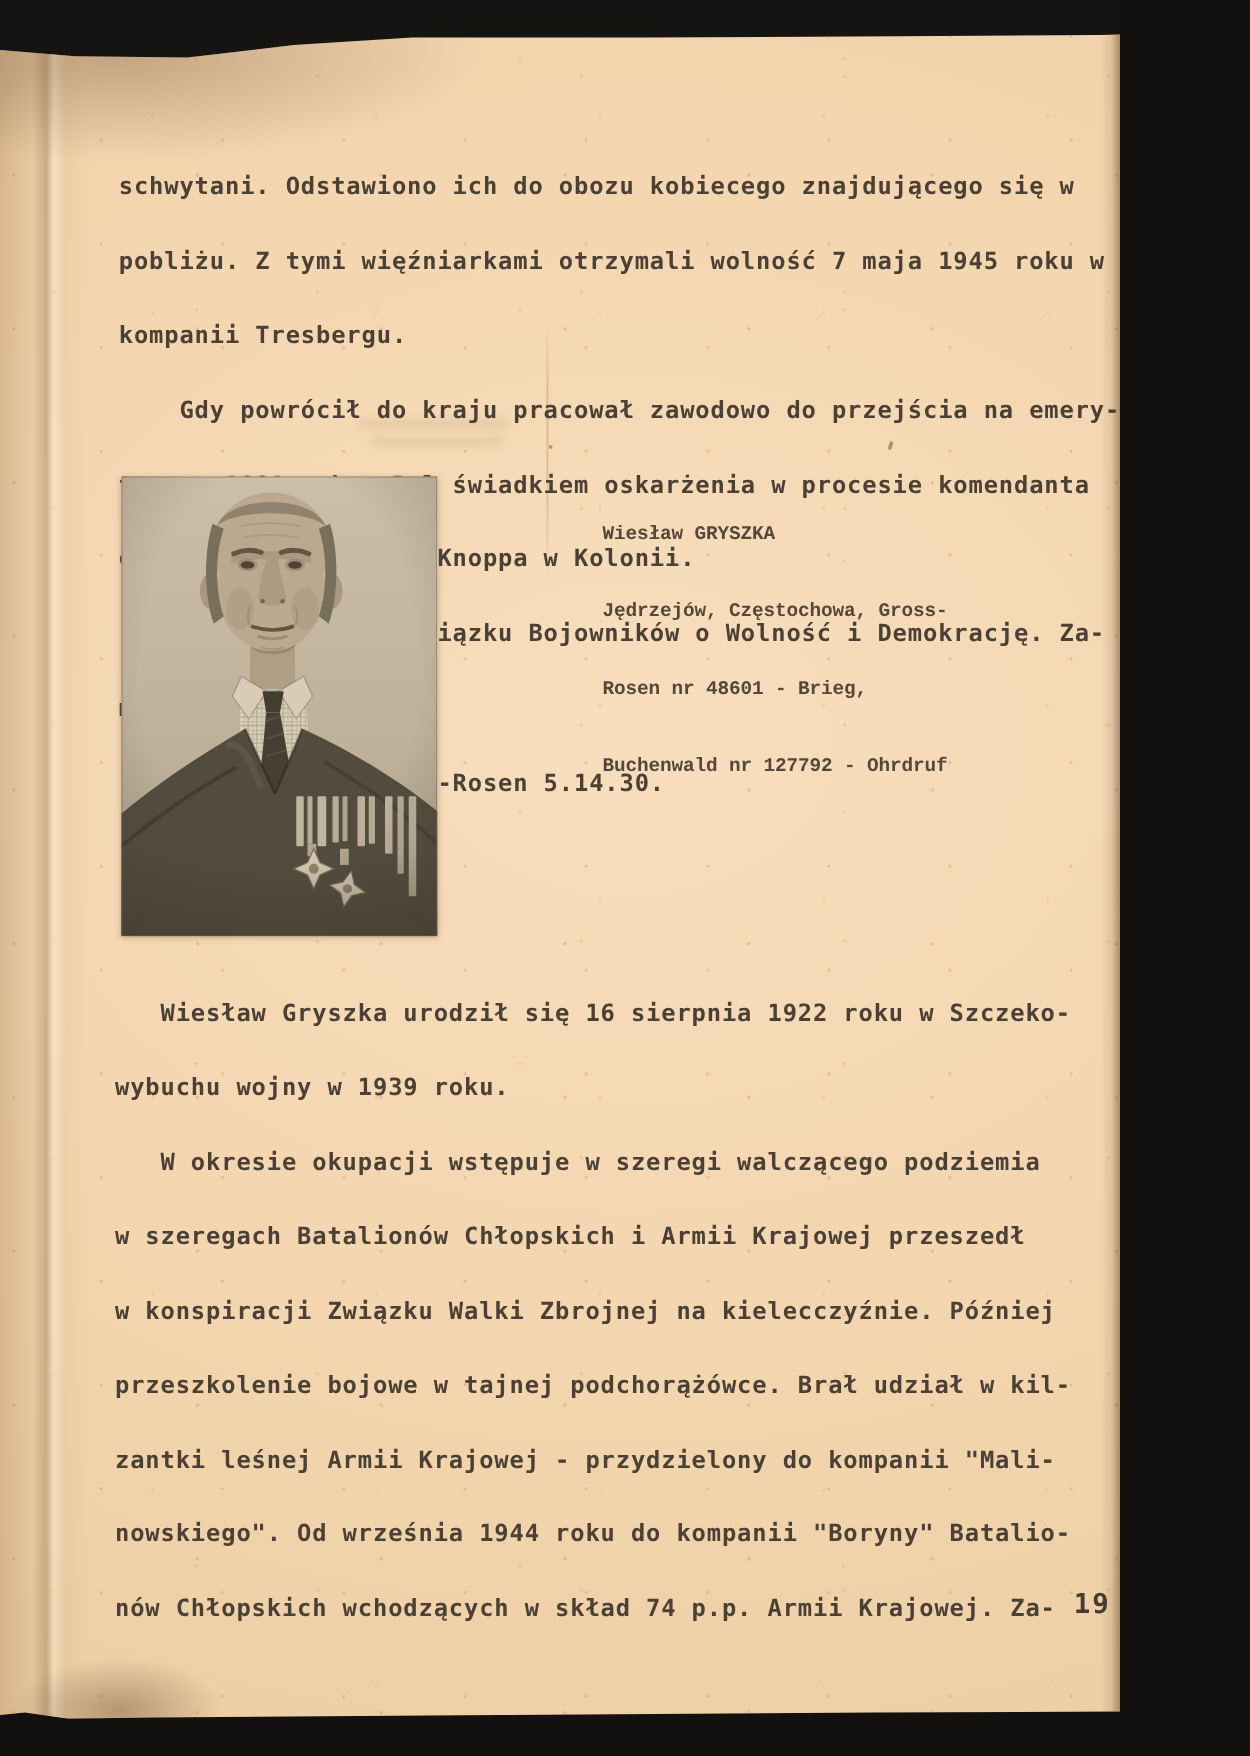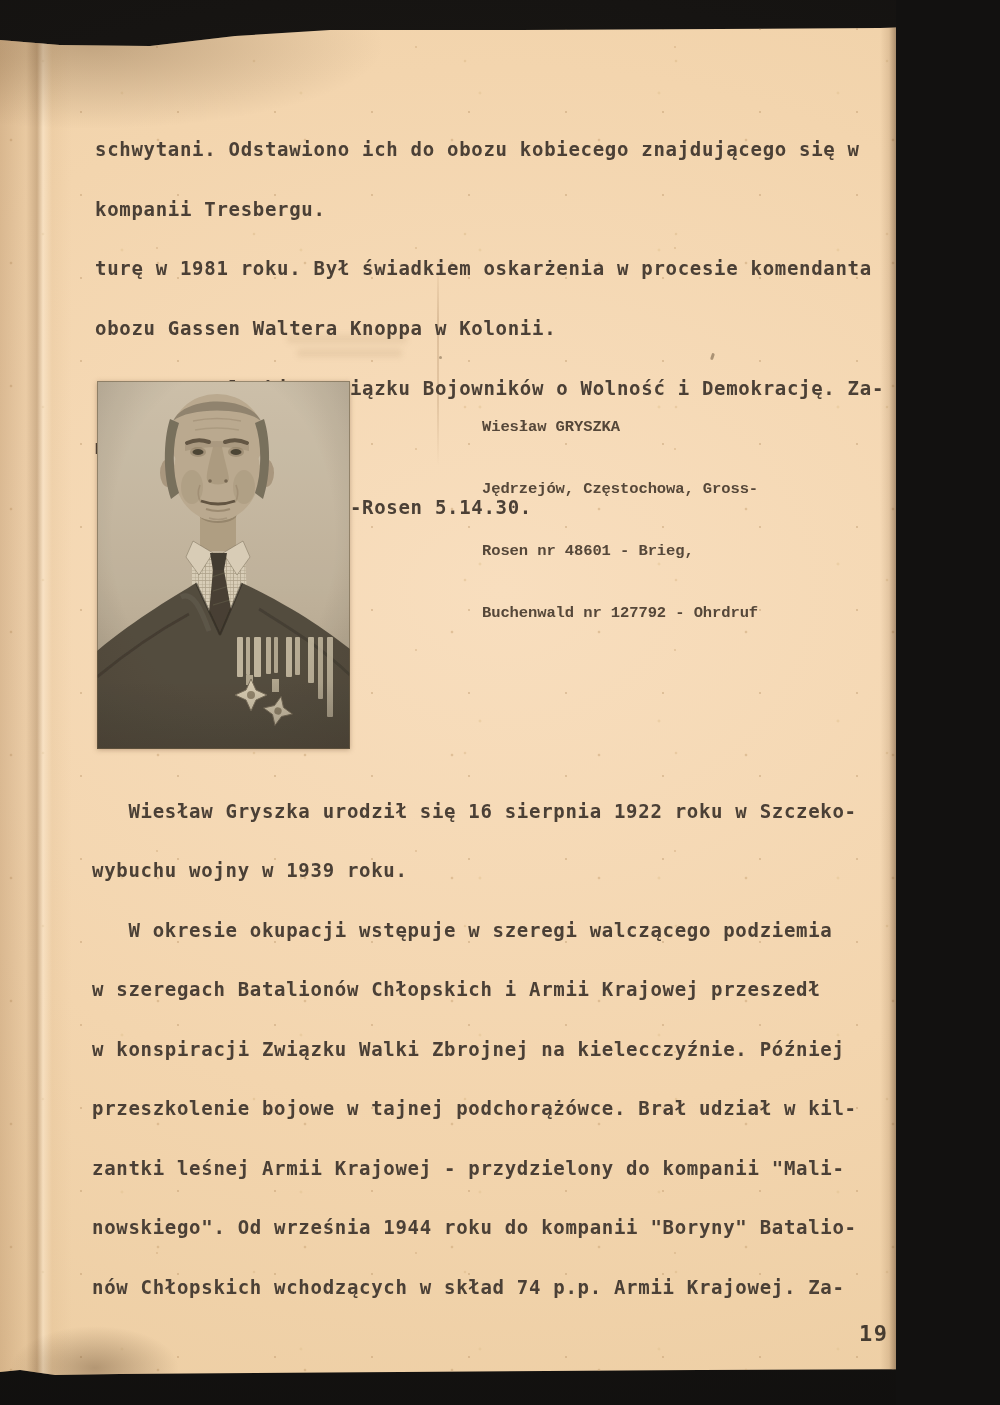--- a/index.html
+++ b/index.html
@@ -26,21 +26,21 @@
   .bottom-shade{background:
       linear-gradient(0deg, rgba(80,52,28,0.30) 0px, rgba(120,82,45,0.10) 8px, rgba(120,82,45,0) 20px),
       radial-gradient(120px 60px at 95px 1368px, rgba(70,45,22,0.35), rgba(70,45,22,0) 70%);}
   
   .tblock{position:absolute;white-space:pre;color:#4b4036;}
   .body-font{font-family:"DejaVu Sans Mono", monospace;font-weight:bold;font-size:19px;letter-spacing:0.7px;}
   .intro{left:95px;top:100px;line-height:19.9px;}
   .bio{left:92px;top:762px;line-height:19.85px;}
   .caption{left:482px;top:376px;line-height:20.6px;
            font-family:"Liberation Mono", monospace;font-weight:600;font-size:15.5px;letter-spacing:-0.1px;color:#554739;}
-  .pagenum{position:absolute;left:859px;top:1321px;font-family:"DejaVu Sans Mono", monospace;
+  .pagenum{position:absolute;left:859px;top:1271px;font-family:"DejaVu Sans Mono", monospace;
            font-weight:bold;font-size:22px;letter-spacing:1.5px;color:#463c31;}
   
   .photo{position:absolute;left:97px;top:381px;width:253px;height:368px;
          box-shadow:0 1px 5px rgba(100,70,40,0.35);}
   .photo svg{display:block;width:100%;height:100%;}
   
   .speck{position:absolute;border-radius:50%;}
   .speck.a{left:904px;top:790px;width:5px;height:3px;background:rgba(70,58,45,0.55);}
   .speck.b{left:711px;top:353px;width:3px;height:7px;background:rgba(95,75,52,0.5);transform:rotate(18deg);border-radius:2px;}
   .speck.c{left:439px;top:356px;width:3px;height:3px;background:rgba(95,75,52,0.45);}
@@ -73,21 +73,23 @@
     <div class="scratch"></div>
     <span class="speck a"></span>
     <span class="speck b"></span>
     <span class="speck c"></span>
     <div class="stackline s1"></div>
     <div class="stackline s2"></div>
     <div class="stackline s3"></div>
 
     <div class="tblock body-font intro">
       <div>schwytani. Odstawiono ich do obozu kobiecego znajdującego się w</div>
+      <div>pobliżu. Z tymi więźniarkami otrzymali wolność 7 maja 1945 roku w</div>
       <div>kompanii Tresbergu.</div>
+      <div>    Gdy powrócił do kraju pracował zawodowo do przejścia na emery-</div>
       <div>turę w 1981 roku. Był świadkiem oskarżenia w procesie komendanta</div>
       <div>obozu Gassen Waltera Knoppa w Kolonii.</div>
       <div>    Jest członkiem Związku Bojowników o Wolność i Demokrację. Za-</div>
       <div>mieszkuje w Rybniku.</div>
       <div>    Nr archiwum Gross-Rosen 5.14.30.</div>
     </div>
 
     <div class="photo">
       <svg viewBox="0 0 253 368" xmlns="http://www.w3.org/2000/svg">
         <defs>

